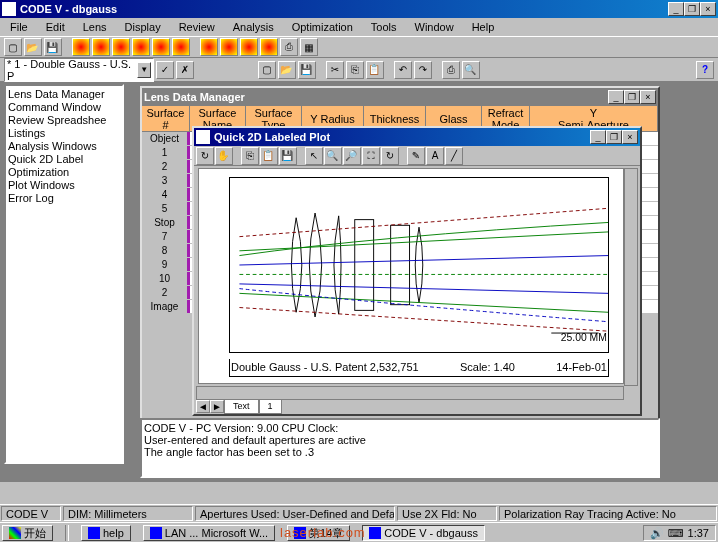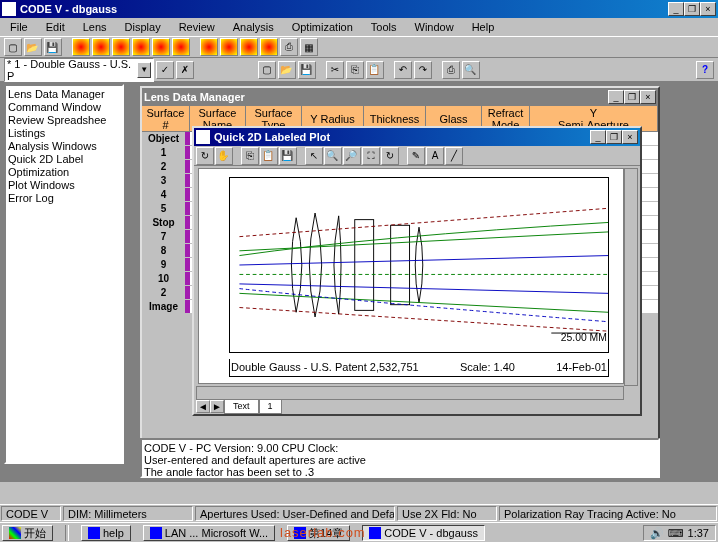--- a/index.html
+++ b/index.html
@@ -31,36 +31,36 @@
 .tree-panel { position: absolute; left: 4px; top: 2px; width: 120px; height: 380px; background: #fff; border: 2px solid; border-color: #808080 #fff #fff #808080; padding: 2px; font-size: 10px; line-height: 13px; overflow: hidden; }
 .tree-panel div { white-space: nowrap; }
 
 
 .lens-win { position: absolute; left: 140px; top: 4px; width: 520px; height: 390px; background: #c0c0c0; border: 2px solid; border-color: #dfdfdf #404040 #404040 #dfdfdf; }
 .lens-win .titlebar { background: #808080; }
 .lens-grid { background: #fdba74; height: 26px; display: flex; border-bottom: 1px solid #808080; }
 .lens-grid .cell { border-right: 1px solid #808080; padding: 1px 4px; font-size: 9px; text-align: center; display: flex; flex-direction: column; justify-content: center; }
 .lens-rows { background: #fff; }
 .lens-row { height: 14px; border-bottom: 1px solid #c0c0c0; display: flex; }
-.lens-row .rh { width: 48px; border-right: 5px solid #a21caf; background: #c0c0c0; text-align: center; font-size: 10px; line-height: 14px; font-weight: bold; }
+.lens-row .rh { width: 48px; border-right: 3px solid #a21caf; background: #c0c0c0; text-align: center; font-size: 10px; line-height: 14px; }
 
 
 .plot-win { position: absolute; left: 192px; top: 44px; width: 450px; height: 290px; background: #c0c0c0; border: 2px solid; border-color: #dfdfdf #404040 #404040 #dfdfdf; z-index: 10; }
 .plot-win .titlebar { background: linear-gradient(to right, #000080, #1084d0); }
 .plot-tb { height: 20px; background: #c0c0c0; border-bottom: 1px solid #808080; display: flex; align-items: center; padding: 0 2px; gap: 1px; }
 .plot-area { position: absolute; left: 4px; top: 40px; right: 16px; bottom: 30px; background: #fff; border: 1px solid #808080; }
 .plot-inner { position: absolute; left: 30px; top: 8px; right: 14px; bottom: 30px; border: 1px solid #000; }
 .plot-caption { position: absolute; left: 30px; bottom: 6px; right: 14px; height: 18px; border: 1px solid #000; border-top: none; font-size: 9px; padding: 2px 1px; display: flex; justify-content: space-between; }
 .plot-sb-h { position: absolute; left: 2px; bottom: 14px; right: 16px; height: 14px; background: #c0c0c0; border: 1px solid #808080; }
 .plot-sb-v { position: absolute; right: 2px; top: 40px; bottom: 28px; width: 14px; background: #c0c0c0; border: 1px solid #808080; }
 .plot-tabs { position: absolute; left: 2px; bottom: 0; height: 14px; display: flex; }
 .plot-tab { background: #fff; border: 1px solid #808080; border-top: none; padding: 0 8px; font-size: 9px; line-height: 12px; }
 
 
-.txt-win { position: absolute; left: 140px; bottom: 4px; width: 520px; height: 40px; background: #fff; border: 2px solid; border-color: #808080 #fff #fff #808080; font-family: "Courier New", monospace; font-size: 10px; padding: 2px; line-height: 12px; overflow: hidden; }
+.txt-win { position: absolute; left: 140px; bottom: 4px; width: 520px; height: 60px; background: #fff; border: 2px solid; border-color: #808080 #fff #fff #808080; font-family: "Courier New", monospace; font-size: 10px; padding: 2px; line-height: 12px; overflow: hidden; }
 
 
 .statusbar { position: absolute; left: 0; bottom: 20px; right: 0; height: 18px; background: #c0c0c0; border-top: 1px solid #fff; display: flex; font-size: 9px; }
 .statusbar .cell { border: 1px solid; border-color: #808080 #fff #fff #808080; padding: 1px 4px; margin: 1px; white-space: nowrap; overflow: hidden; }
 
 
 .taskbar { position: absolute; left: 0; bottom: 0; right: 0; height: 20px; background: #c0c0c0; border-top: 1px solid #fff; display: flex; align-items: center; padding: 0 2px; gap: 12px; }
 .task-btn { height: 16px; background: #c0c0c0; border: 1px solid; border-color: #fff #404040 #404040 #fff; padding: 0 6px; font-size: 10px; line-height: 14px; display: flex; align-items: center; gap: 3px; }
 .task-btn.active { border-color: #404040 #fff #fff #404040; background: #dfdfdf; }
 .task-btn .ti { width: 12px; height: 12px; background: #00f; display: inline-block; }

